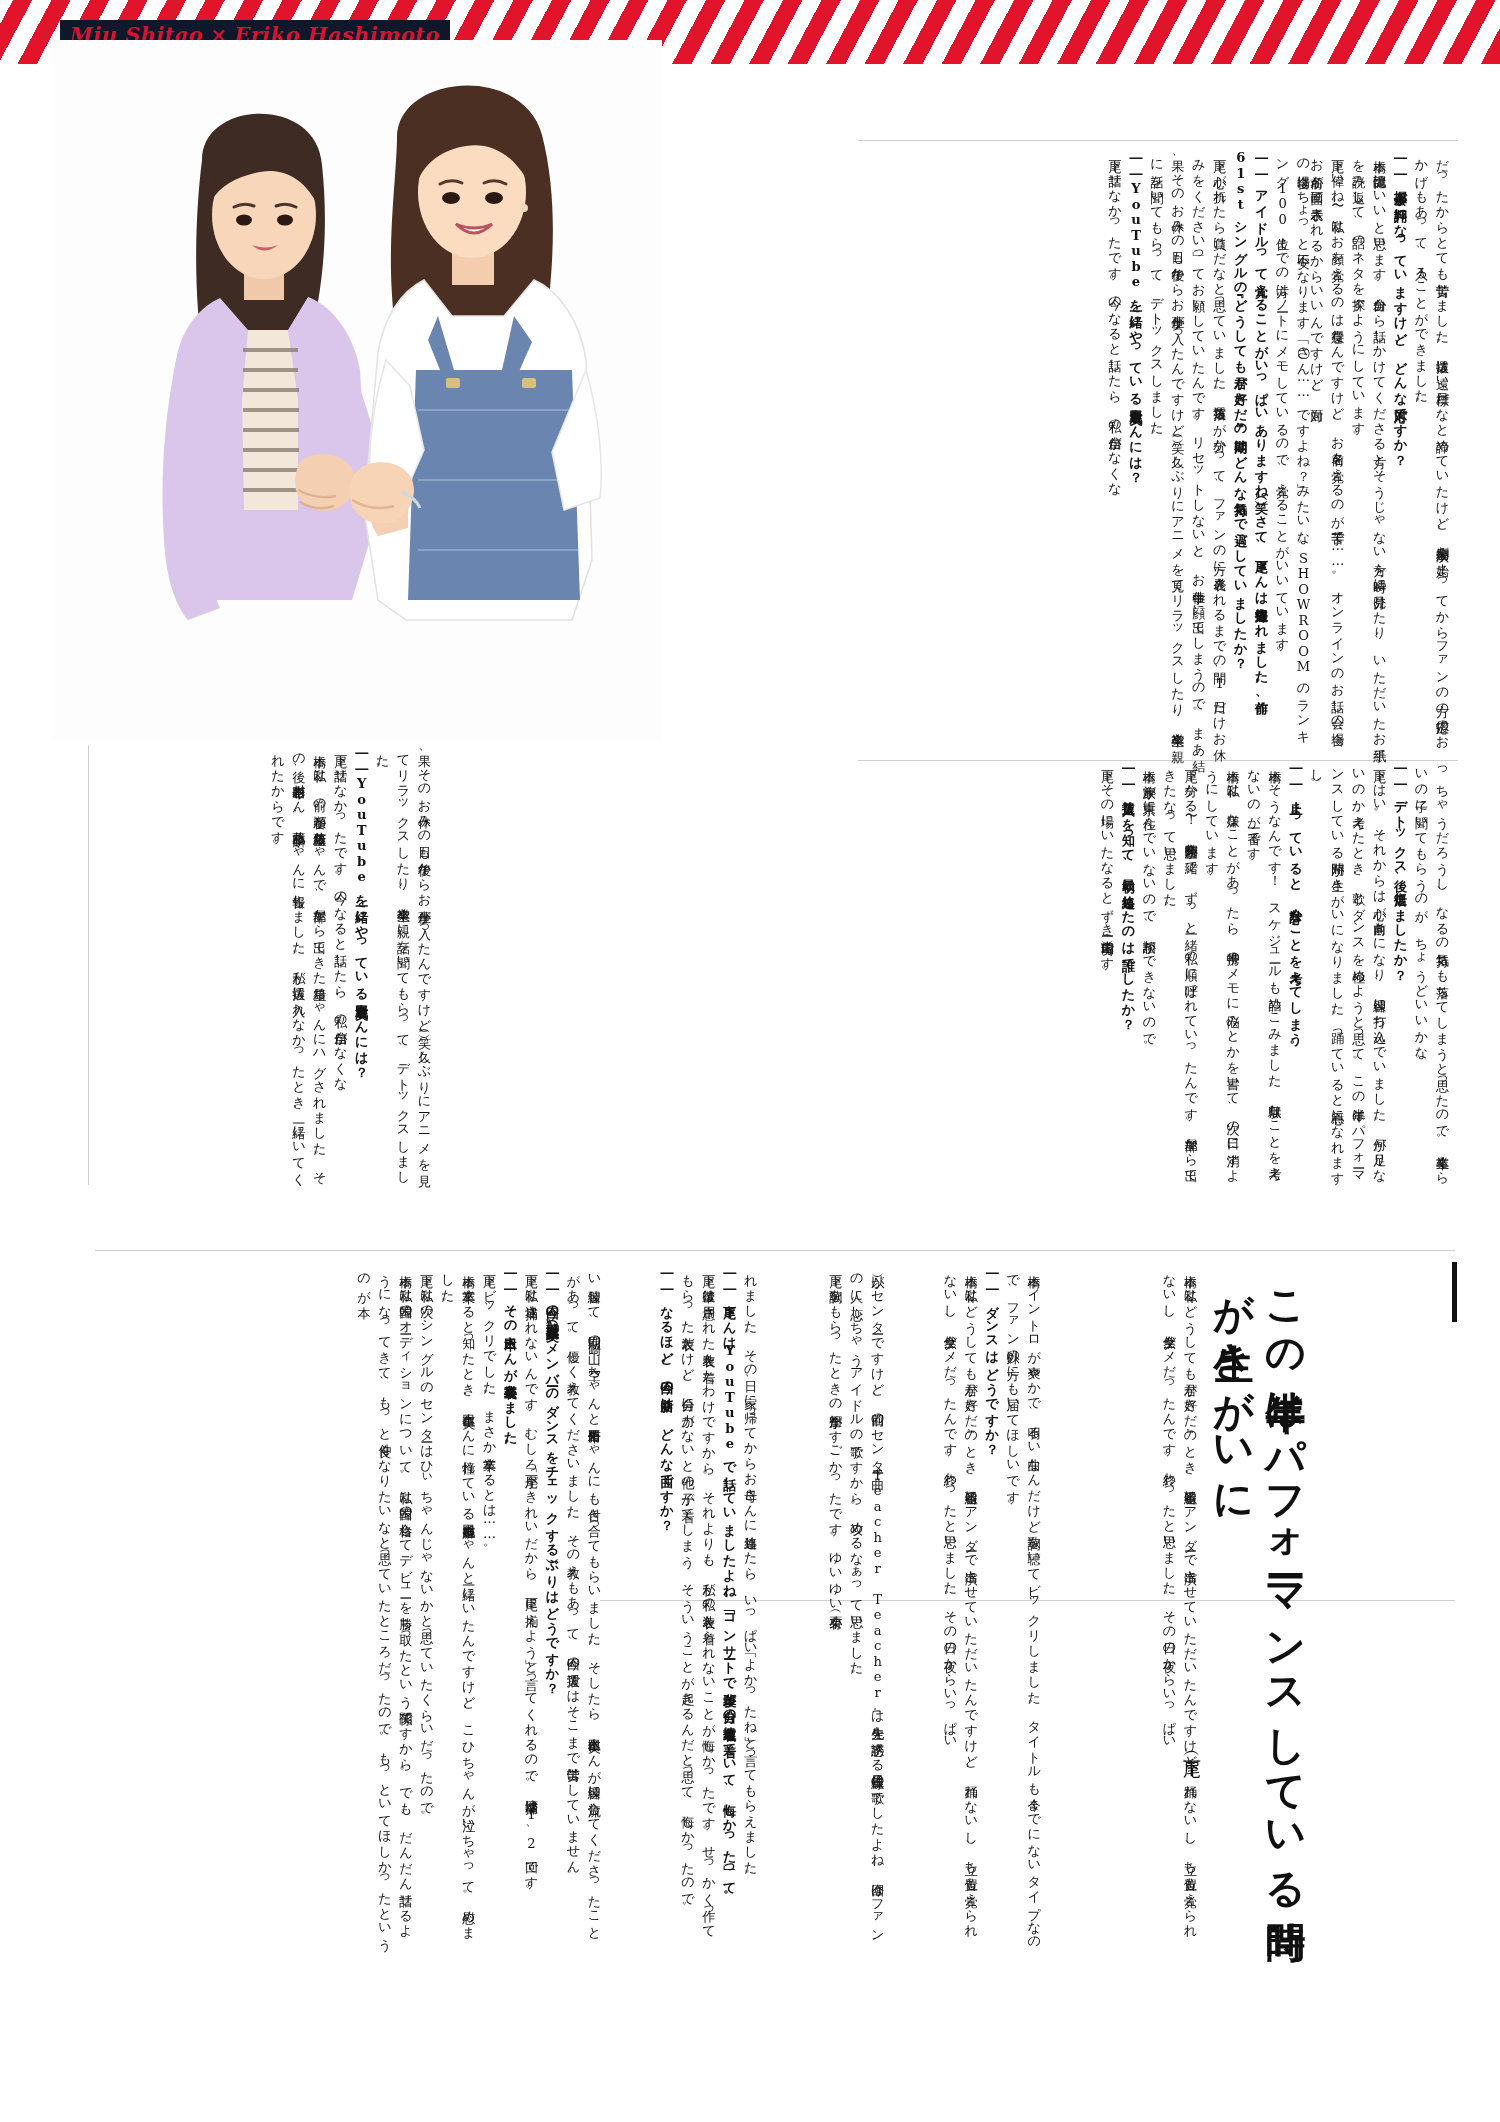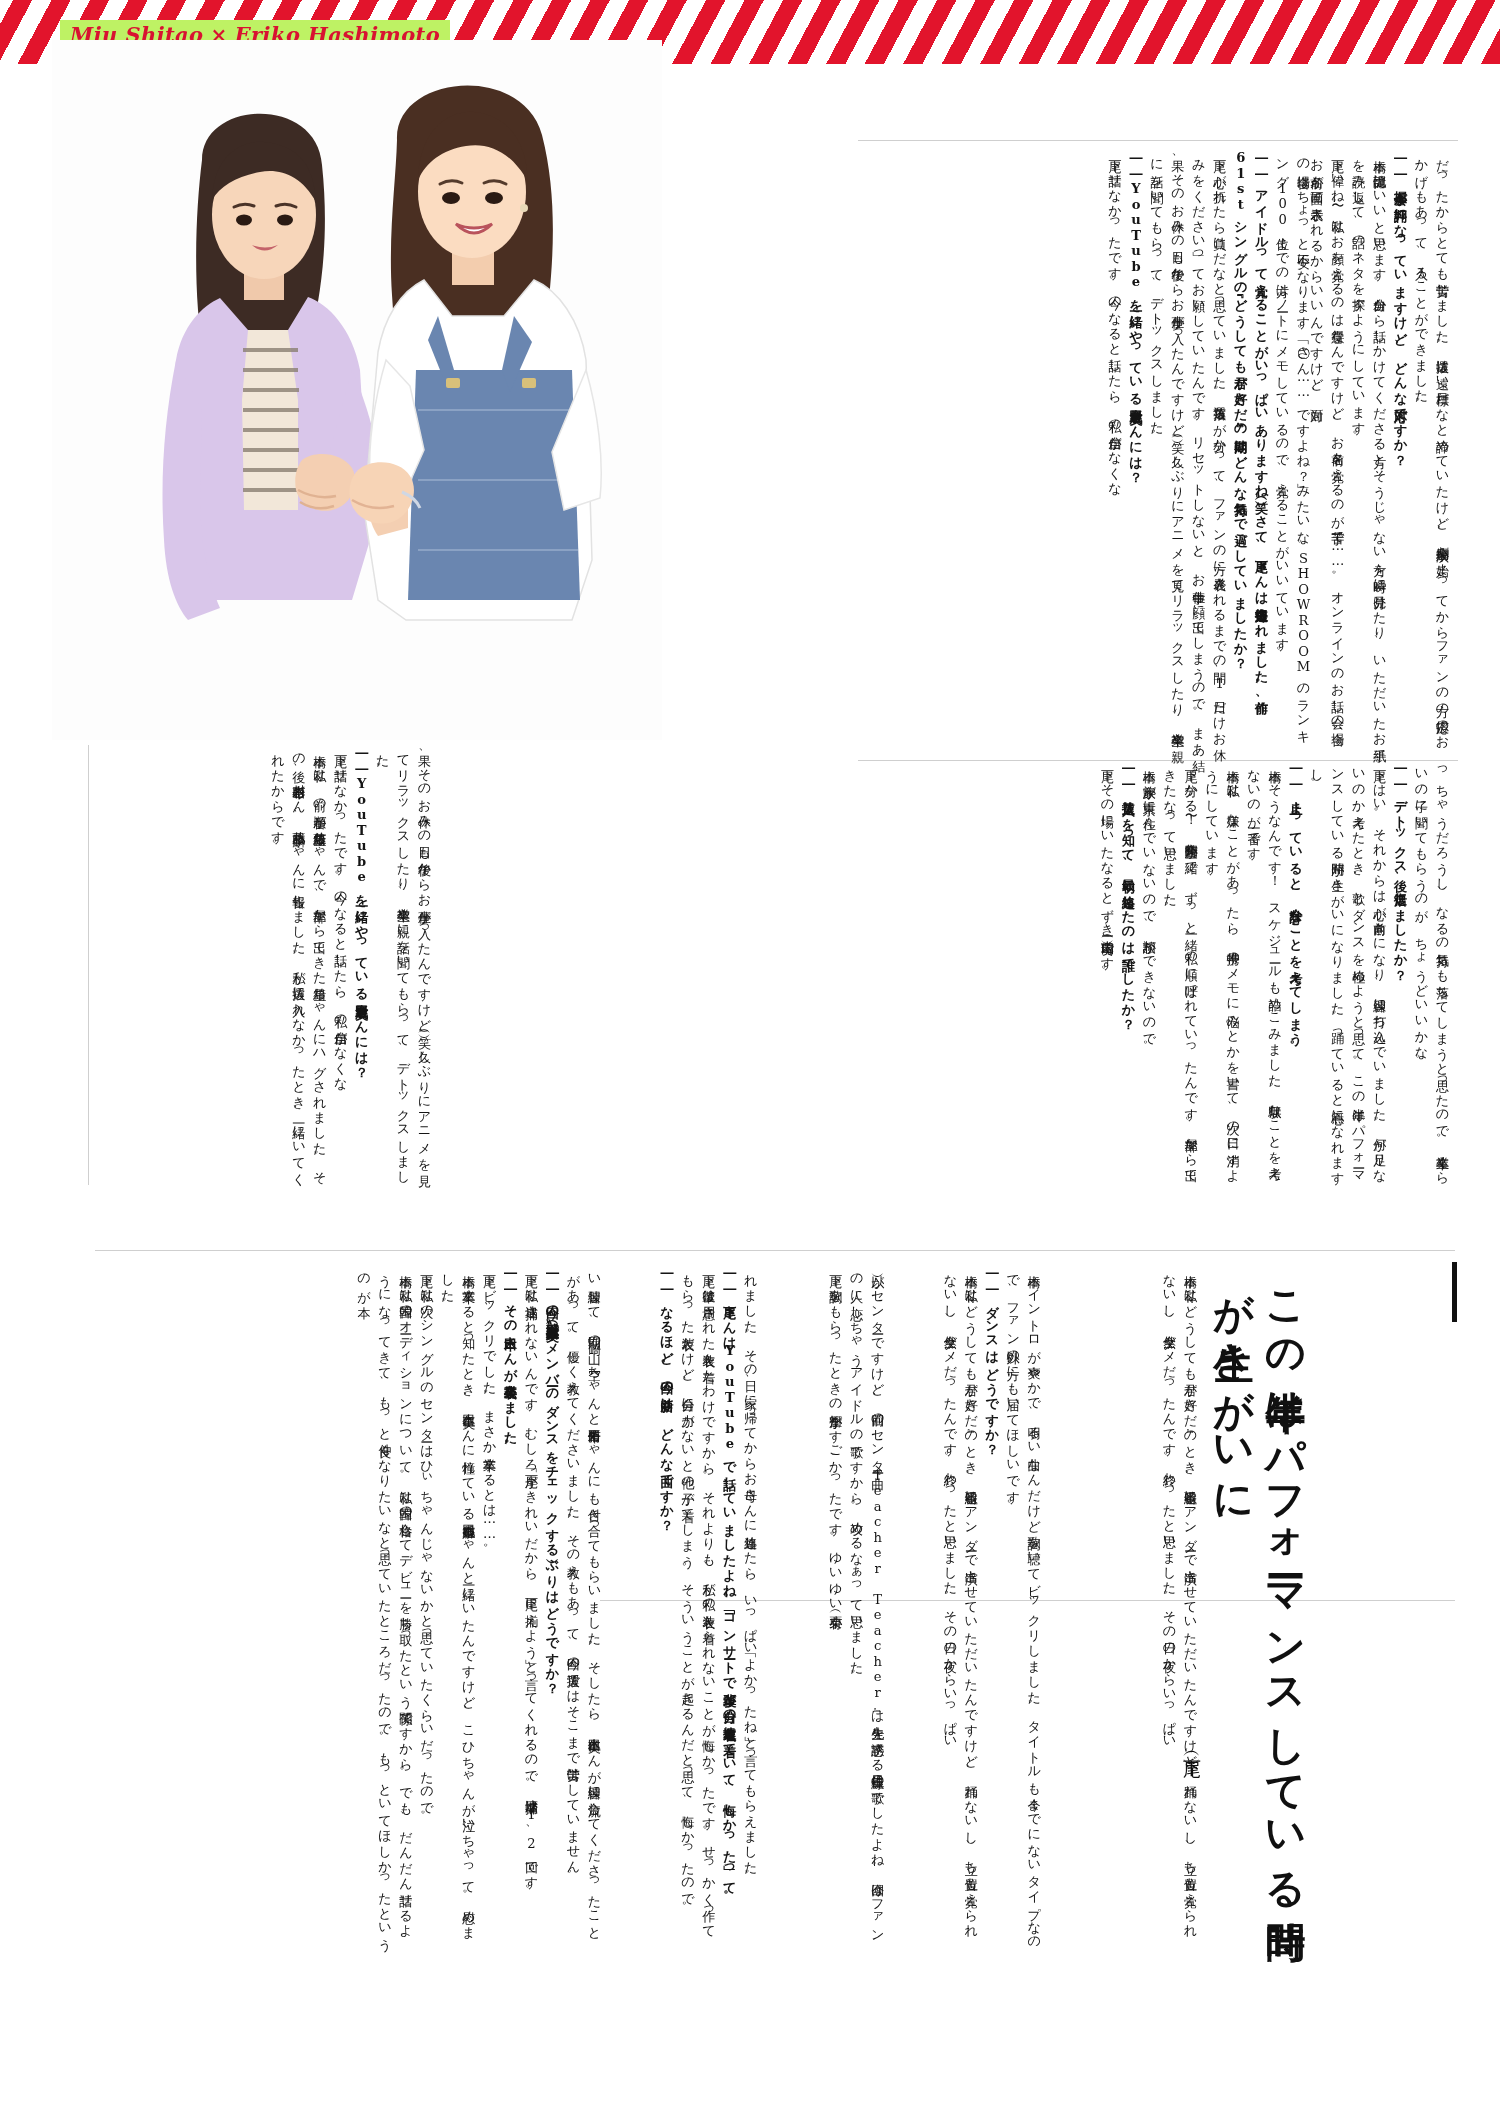--- a/index.html
+++ b/index.html
@@ -25,21 +25,21 @@
   }
   .banner-title {
     position: absolute;
     top: 20px; left: 60px;
     font-family: "DejaVu Serif", serif;
     font-style: italic;
     font-weight: bold;
     font-size: 21px;
     color: #d81231;
     letter-spacing: .4px;
-    background: #bef264;
+    background: #0f172a;
     padding: 2px 10px 3px 10px;
     white-space: nowrap;
   }
   .banner-title .x {
     font-style: normal;
     font-size: 20px;
     padding: 0 7px;
     color: #d81231;
   }
   

